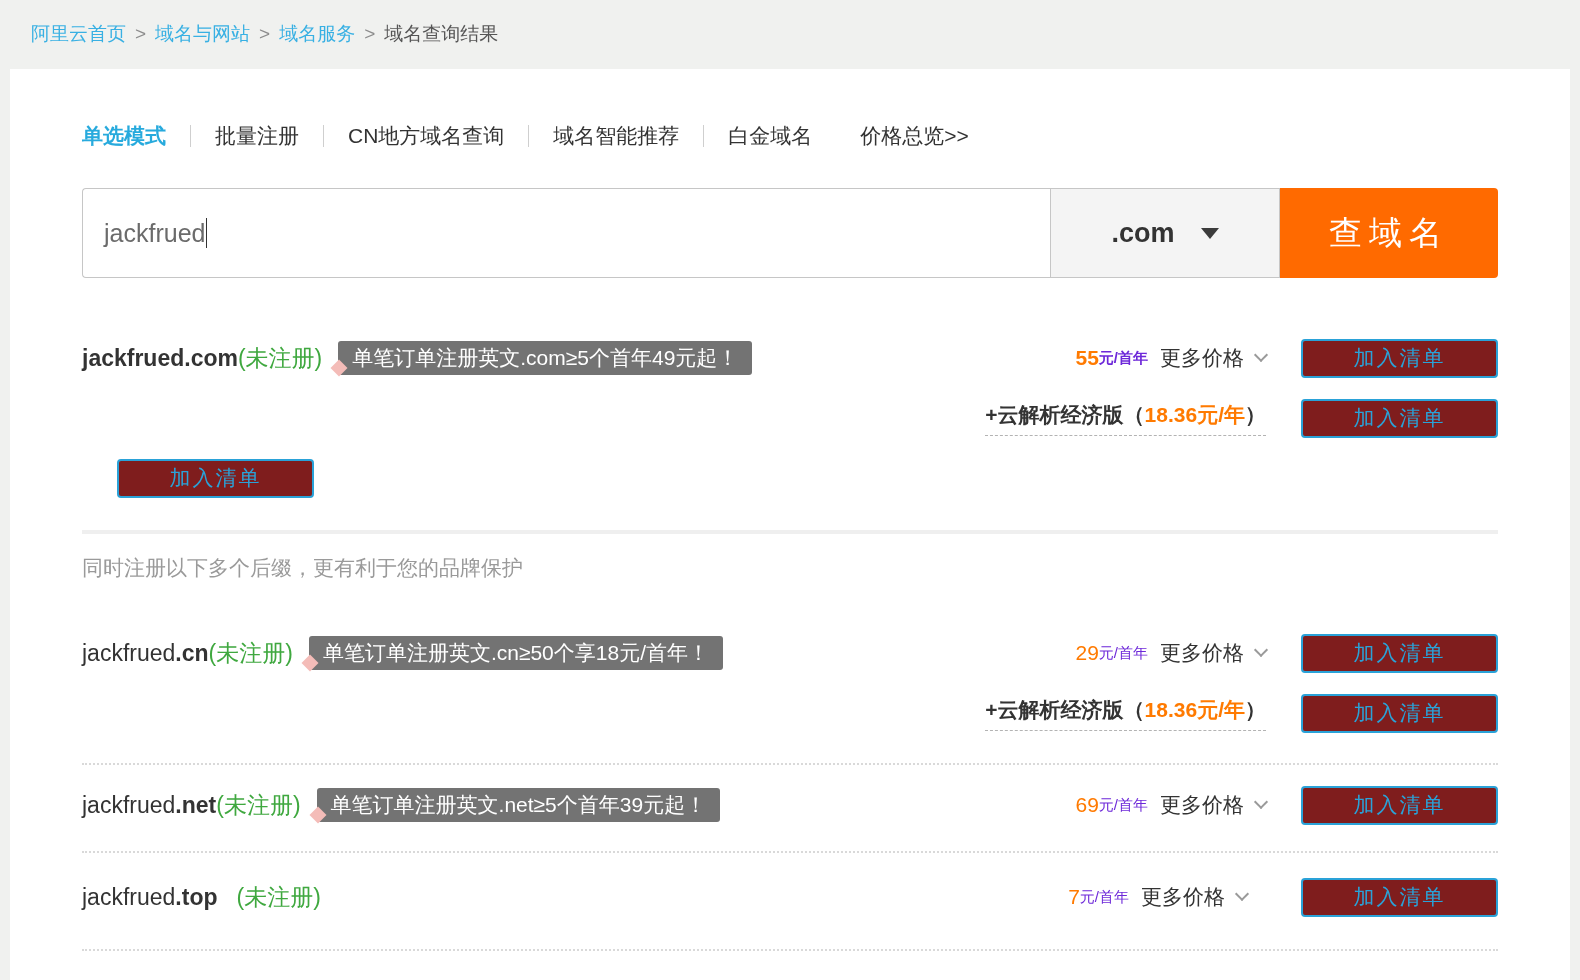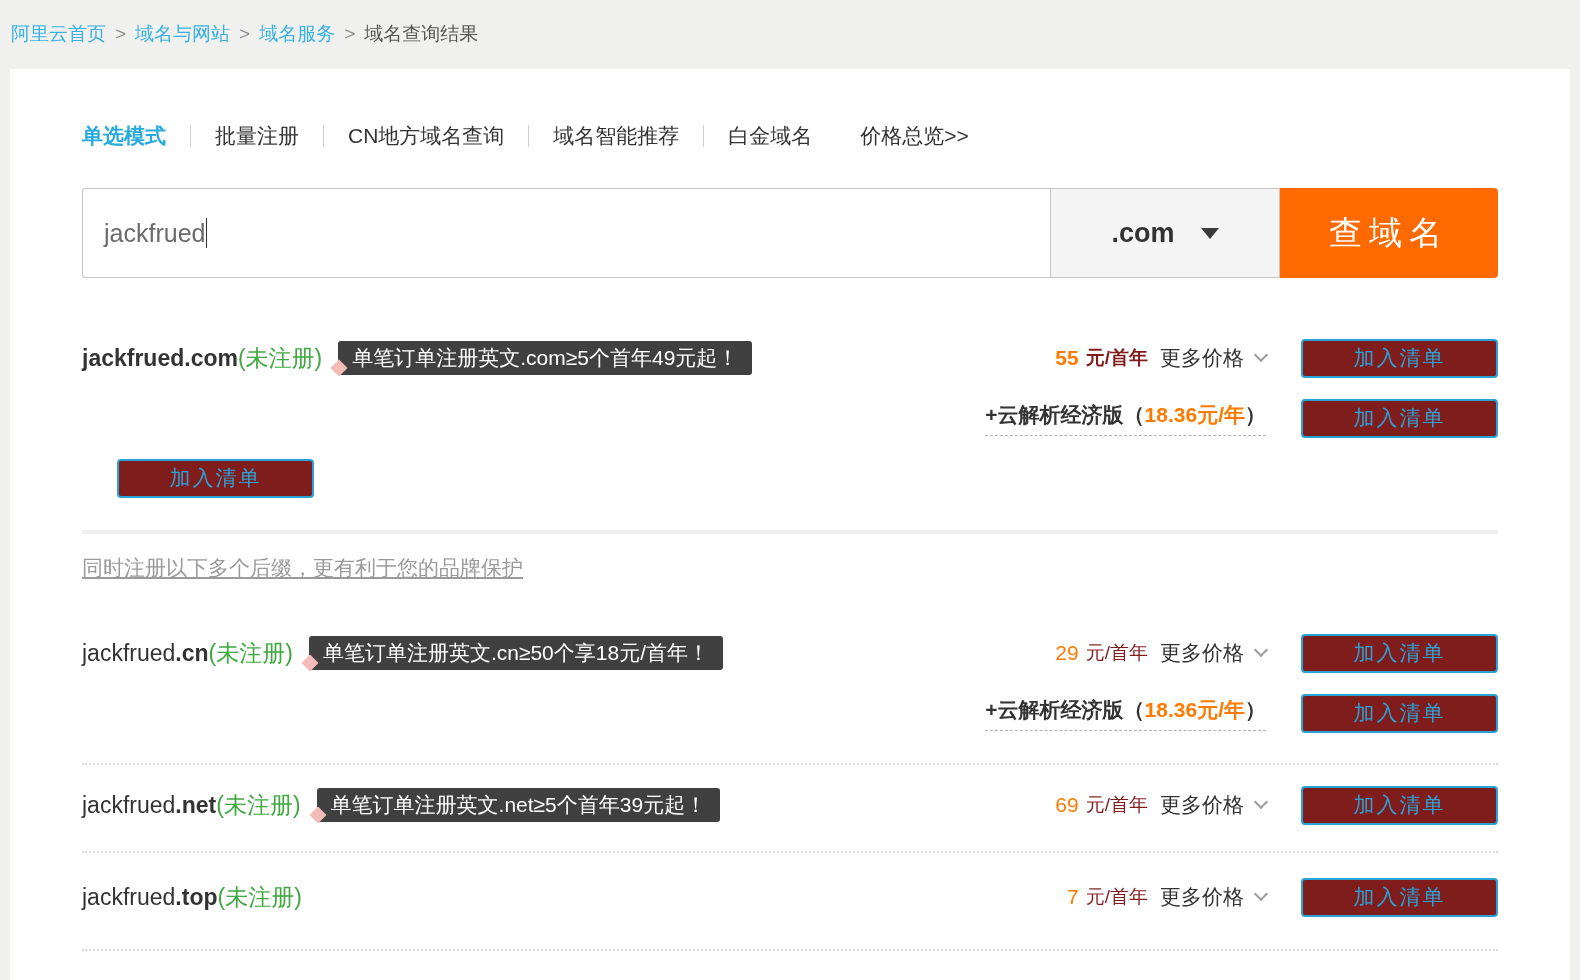--- a/index.html
+++ b/index.html
@@ -3,21 +3,21 @@
 <meta charset="utf-8">
 <style>
   * { margin:0; padding:0; box-sizing:border-box; }
   html,body { width:1580px; height:980px; overflow:hidden; }
   body {
     font-family:"Liberation Sans","DejaVu Sans",sans-serif;
     background:#f0f1ef;
     color:#333;
   }
   
-  .breadcrumb { padding:21px 16px 0 11px; font-size:19px; }
+  .breadcrumb { padding:21px 16px 0 11px; font-size:19px;margin-left:20px; }
   .breadcrumb a { color:#38b0e3; text-decoration:none; cursor:pointer; }
   .breadcrumb .sep { color:#8c8c8c; margin:0 9px; }
   .breadcrumb .current { color:#555; }
   
   .card {
     margin:22px 10px 0 10px;
     background:#ffffff;
     height:920px;
     padding:0 72px;
   }
@@ -62,58 +62,58 @@
   }
   
   .results { margin-top:50px; }
   .result-row { display:flex; align-items:center; height:60px; }
   .domain { font-size:23px; color:#333; white-space:nowrap; }
   .domain .nm-bold { font-weight:bold; }
   .domain .sfx { font-weight:bold; }
   .status { font-size:23px; color:#3fa83f; white-space:nowrap; }
   .promo-badge {
     position:relative; margin-left:16px;
-    background:#404040; color:#fff;
+    background:#737373; color:#fff;
     font-size:21px; line-height:1;
     padding:6px 14px 7px 14px; border-radius:3px;
     white-space:nowrap;
   }
   .promo-tail {
     position:absolute; left:-5px; bottom:1px;
     width:12px; height:12px; background:#f4bcb8;
     transform:rotate(45deg); z-index:0;
   }
   .promo-text { position:relative; z-index:1; }
   .price-block { margin-left:auto; display:flex; align-items:center; white-space:nowrap; }
   .price-num { color:#ff7a00; font-size:21px; }
   .price-num.bold, .price-unit.bold { font-weight:bold; }
-  .price-unit { font-size:19px; color:#7f1d1d; margin-left:7px; }
+  .price-unit { font-size:15px; color:#6d28d9; }
   .more-link { font-size:21px; color:#333; margin-left:12px; cursor:pointer; display:flex; align-items:center; }
   .chev { display:inline-block; width:10px; height:10px; border-left:2px solid #9a9a9a; border-bottom:2px solid #9a9a9a; transform:rotate(-45deg); margin-left:12px; margin-top:-6px; }
   .add-btn {
     margin-left:35px;
     width:197px; height:39px; flex:0 0 197px;
     border:2px solid #2aa2d8; border-radius:4px;
     background:#7f1d1d; color:#2aa2d8;
     font-size:21px; letter-spacing:2px;
     display:flex; align-items:center; justify-content:center;
     cursor:pointer;
   }
   .addon-label { font-size:21px; font-weight:bold; color:#333; border-bottom:1px dashed #b3b3b3; padding-bottom:6px; white-space:nowrap; cursor:default; }
   .addon-label .orange { color:#ff7a00; }
   .pkg { font-size:21px; color:#333; margin-left:13px; white-space:nowrap; }
   .pkg .orange { color:#ff7a00; }
   .thick-divider { height:4px; background:#efefef; margin-top:22px; }
-  .hint { font-size:21px; color:#9a9a9a; margin-top:20px;text-decoration:underline; }
+  .hint { font-size:21px; color:#9a9a9a; margin-top:20px; }
   .dotted-divider { border-top:2px dotted #d9d9d9; }
   .mt50 { margin-top:41px; }
   .mt20 { margin-top:20px; }
   .mt10 { margin-top:10px; }
   .mt16 { margin-top:16px; }
-  .mt14 { margin-top:14px; }
+  .mt14 { margin-top:14px;gap:19px; }
   .mt22 { margin-top:22px; }
 </style>
 </head>
 <body>
 
 <div class="breadcrumb">
   <a>阿里云首页</a><span class="sep">&gt;</span><a>域名与网站</a><span class="sep">&gt;</span><a>域名服务</a><span class="sep">&gt;</span><span class="current">域名查询结果</span>
 </div>
 
 <div class="card">

